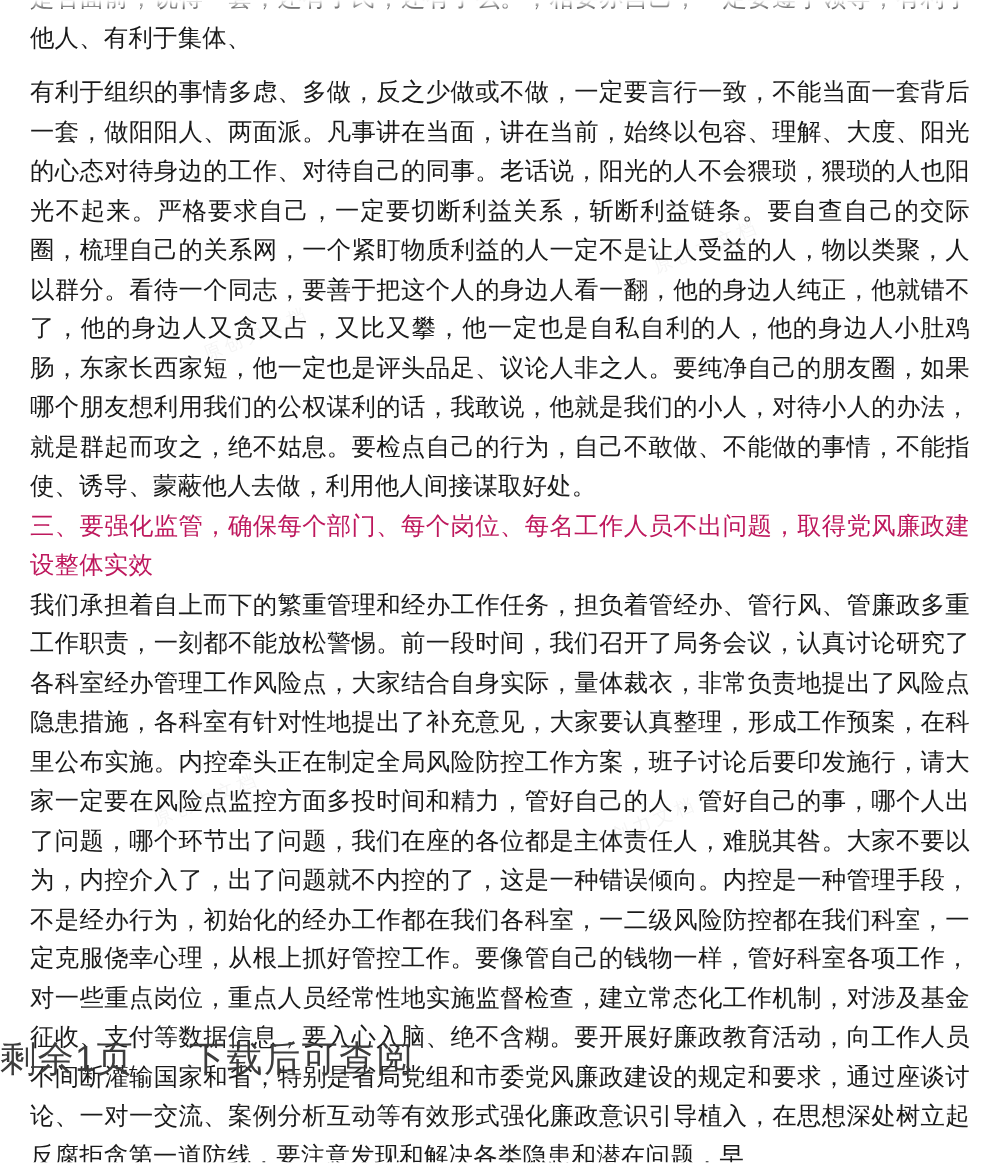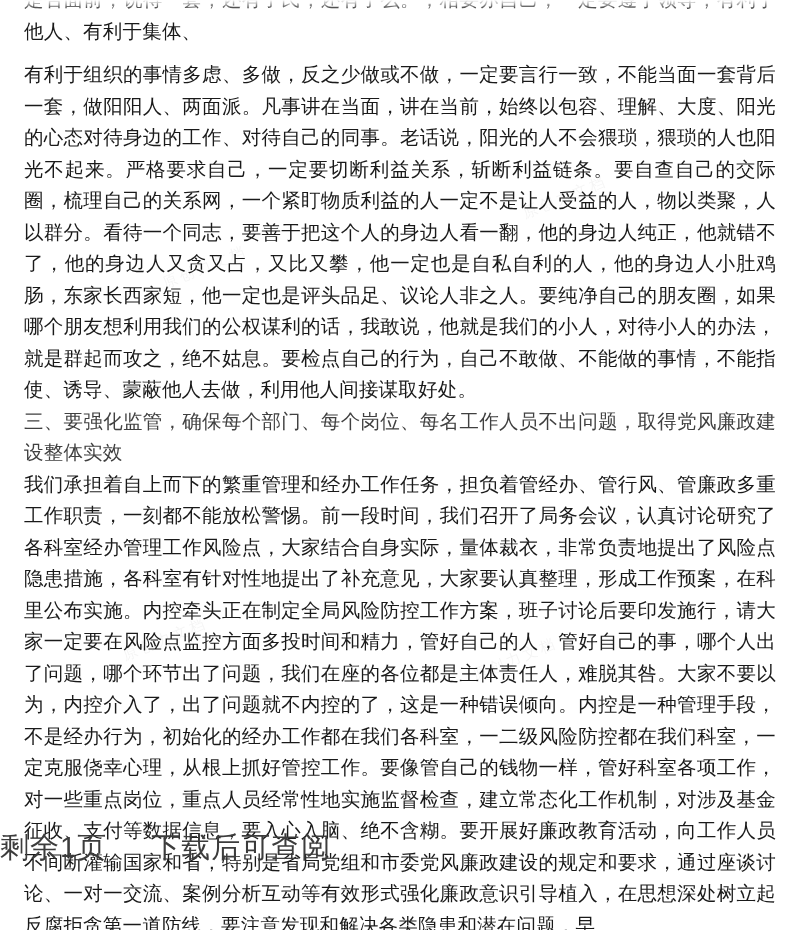--- a/index.html
+++ b/index.html
@@ -33,21 +33,21 @@
   .para.clipped-top {
     
     margin-top: -16px;
   }
   .para + .para {
     margin-top: 12px;
   }
   .heading {
     font-size: 19.5px;
     line-height: 31.5px;
-    color: #404040;
+    color: #be185d;
     text-align: justify;
     text-justify: inter-ideograph;
     margin: 0;
     letter-spacing: 0.2px;
   }
   .watermark {
     position: absolute;
     color: rgba(0, 0, 0, 0.045);
     font-size: 15px;
     letter-spacing: 3px;

